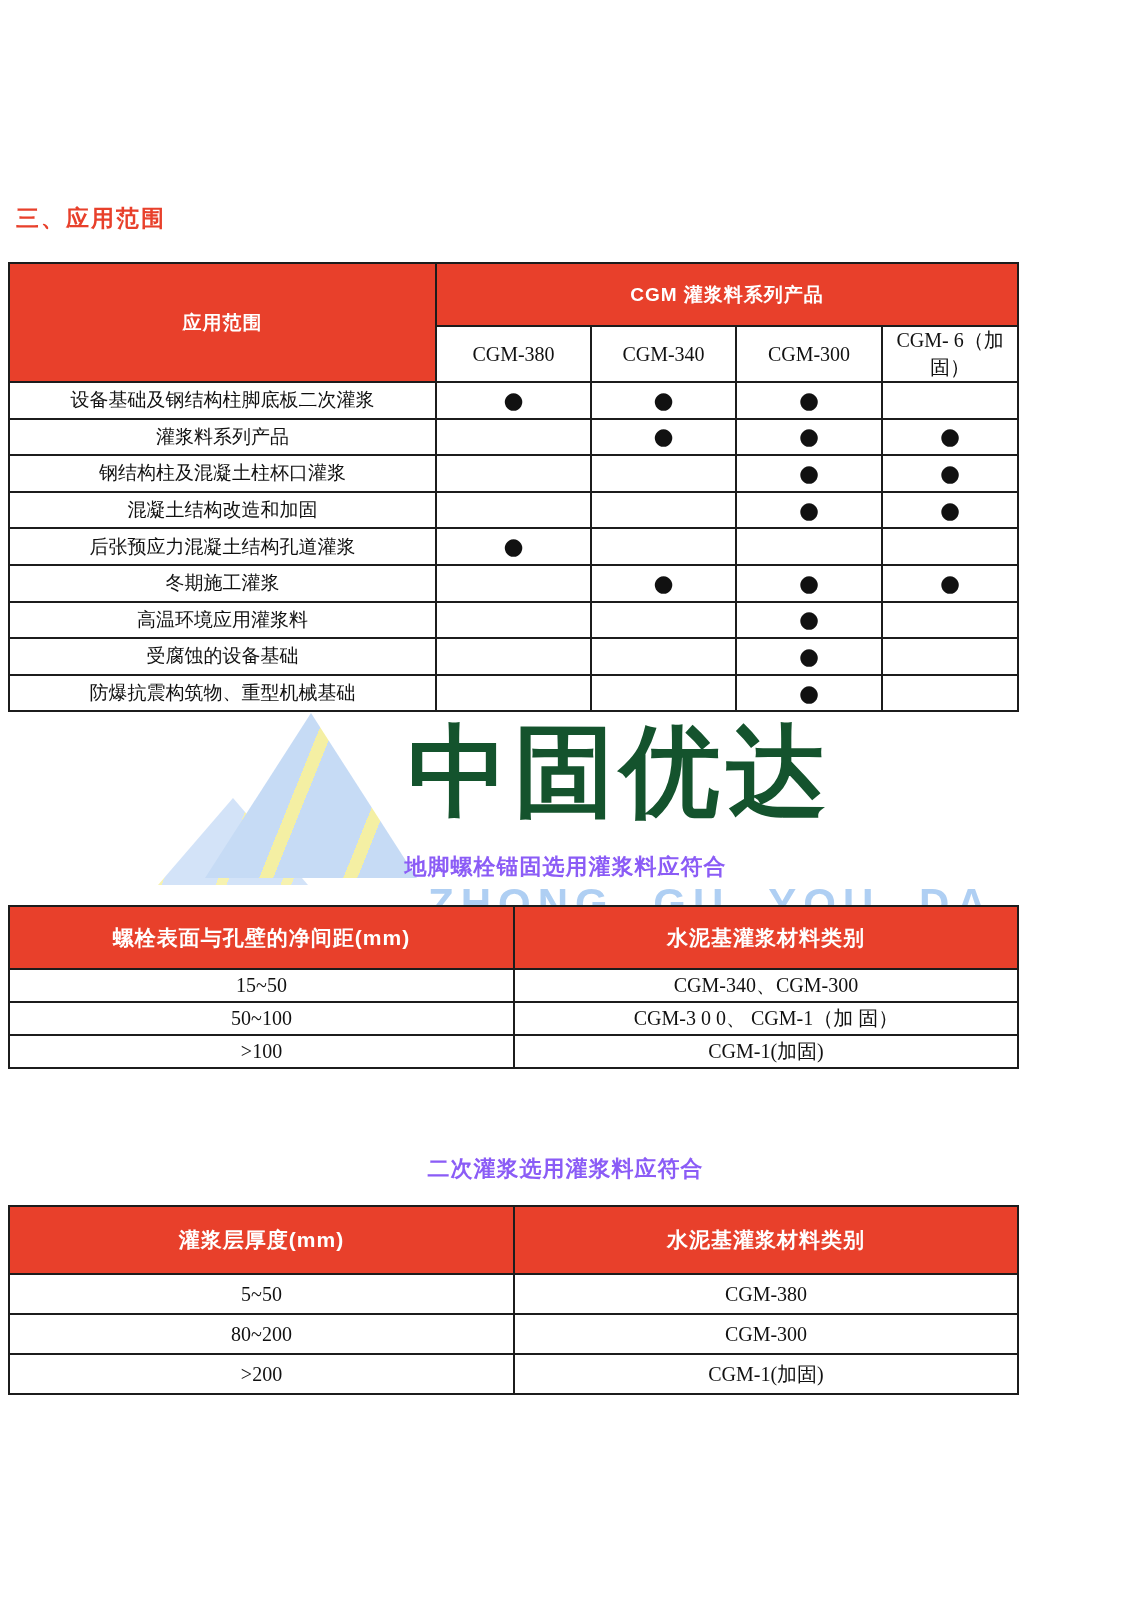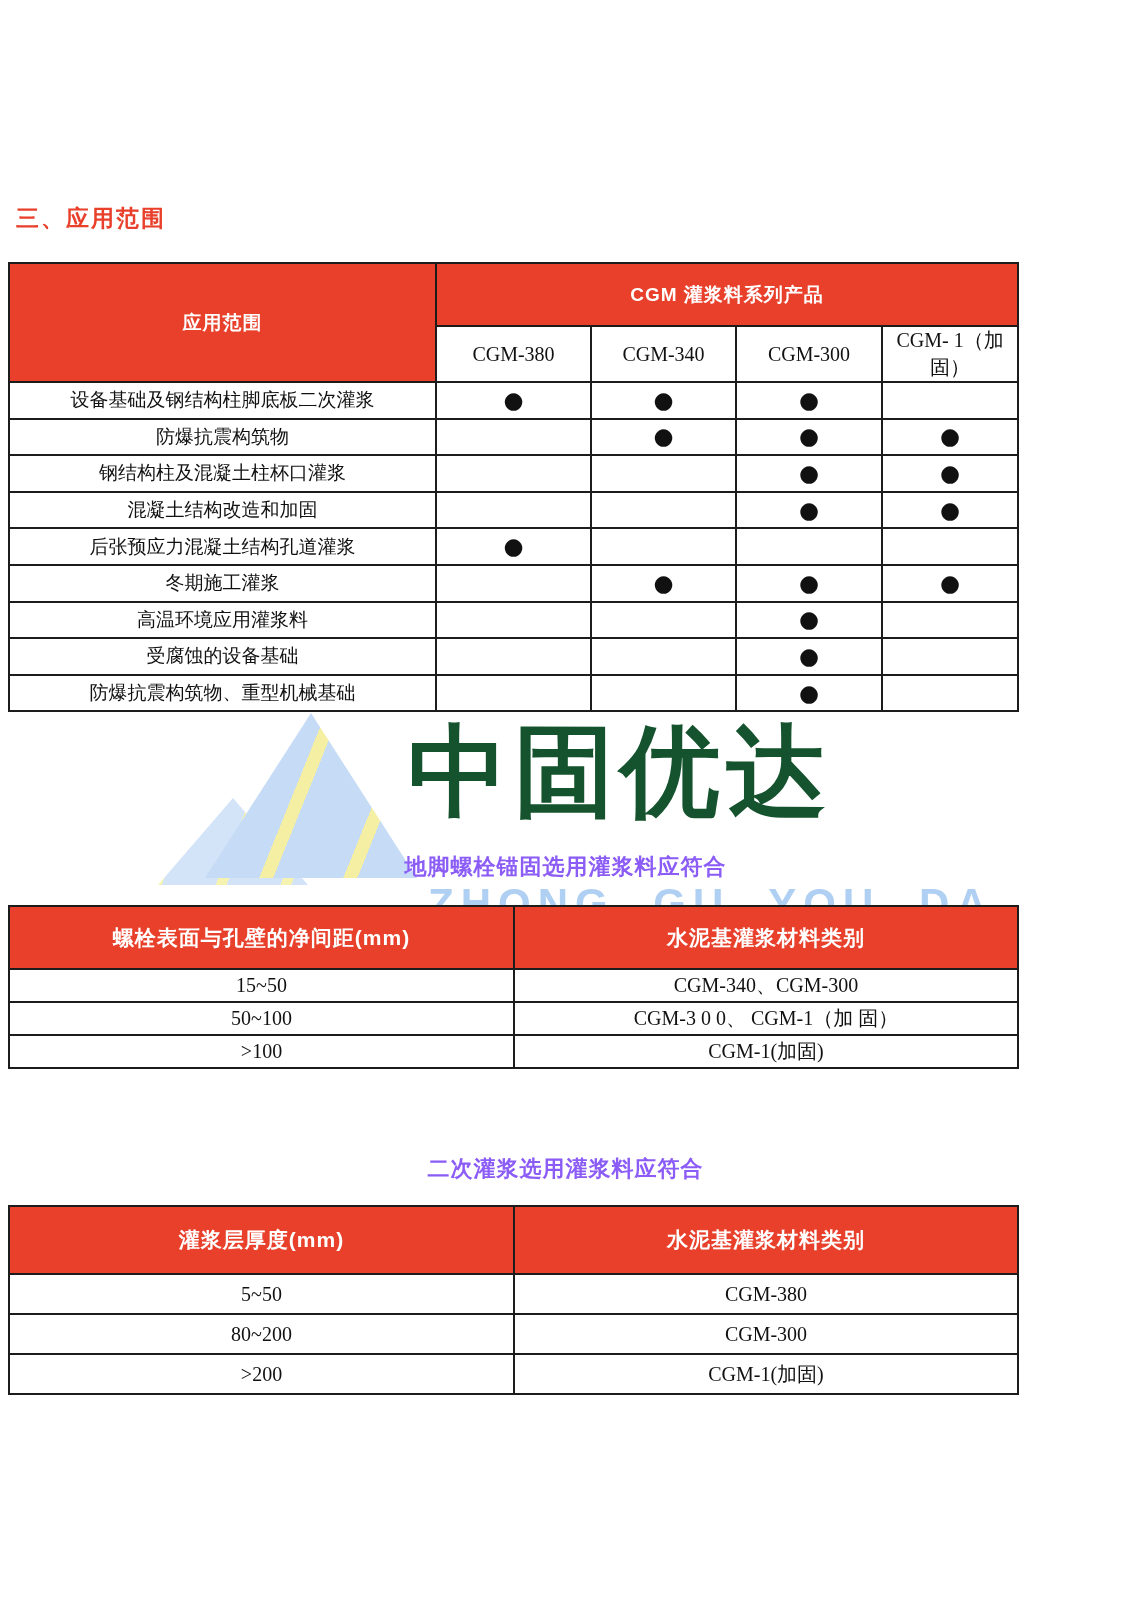--- a/index.html
+++ b/index.html
@@ -87,31 +87,31 @@
   </colgroup>
   <tbody>
       <tr class="hdr1">
     <td class="red" rowspan="2">应用范围</td>
     <td class="red" colspan="4">CGM 灌浆料系列产品</td>
   </tr>
   <tr class="hdr2">
     <td>CGM-380</td>
     <td>CGM-340</td>
     <td>CGM-300</td>
-    <td>CGM- 1（加 固）</td>
+    <td>CGM- 6（加 固）</td>
   </tr>
   <tr class="data">
     <td>设备基础及钢结构柱脚底板二次灌浆</td>
     <td class="dotcell">●</td>
     <td class="dotcell">●</td>
     <td class="dotcell">●</td>
     <td class="dotcell"></td>
   </tr>
   <tr class="data">
-    <td>防爆抗震构筑物</td>
+    <td>灌浆料系列产品</td>
     <td class="dotcell"></td>
     <td class="dotcell">●</td>
     <td class="dotcell">●</td>
     <td class="dotcell">●</td>
   </tr>
   <tr class="data">
     <td>钢结构柱及混凝土柱杯口灌浆</td>
     <td class="dotcell"></td>
     <td class="dotcell"></td>
     <td class="dotcell">●</td>

